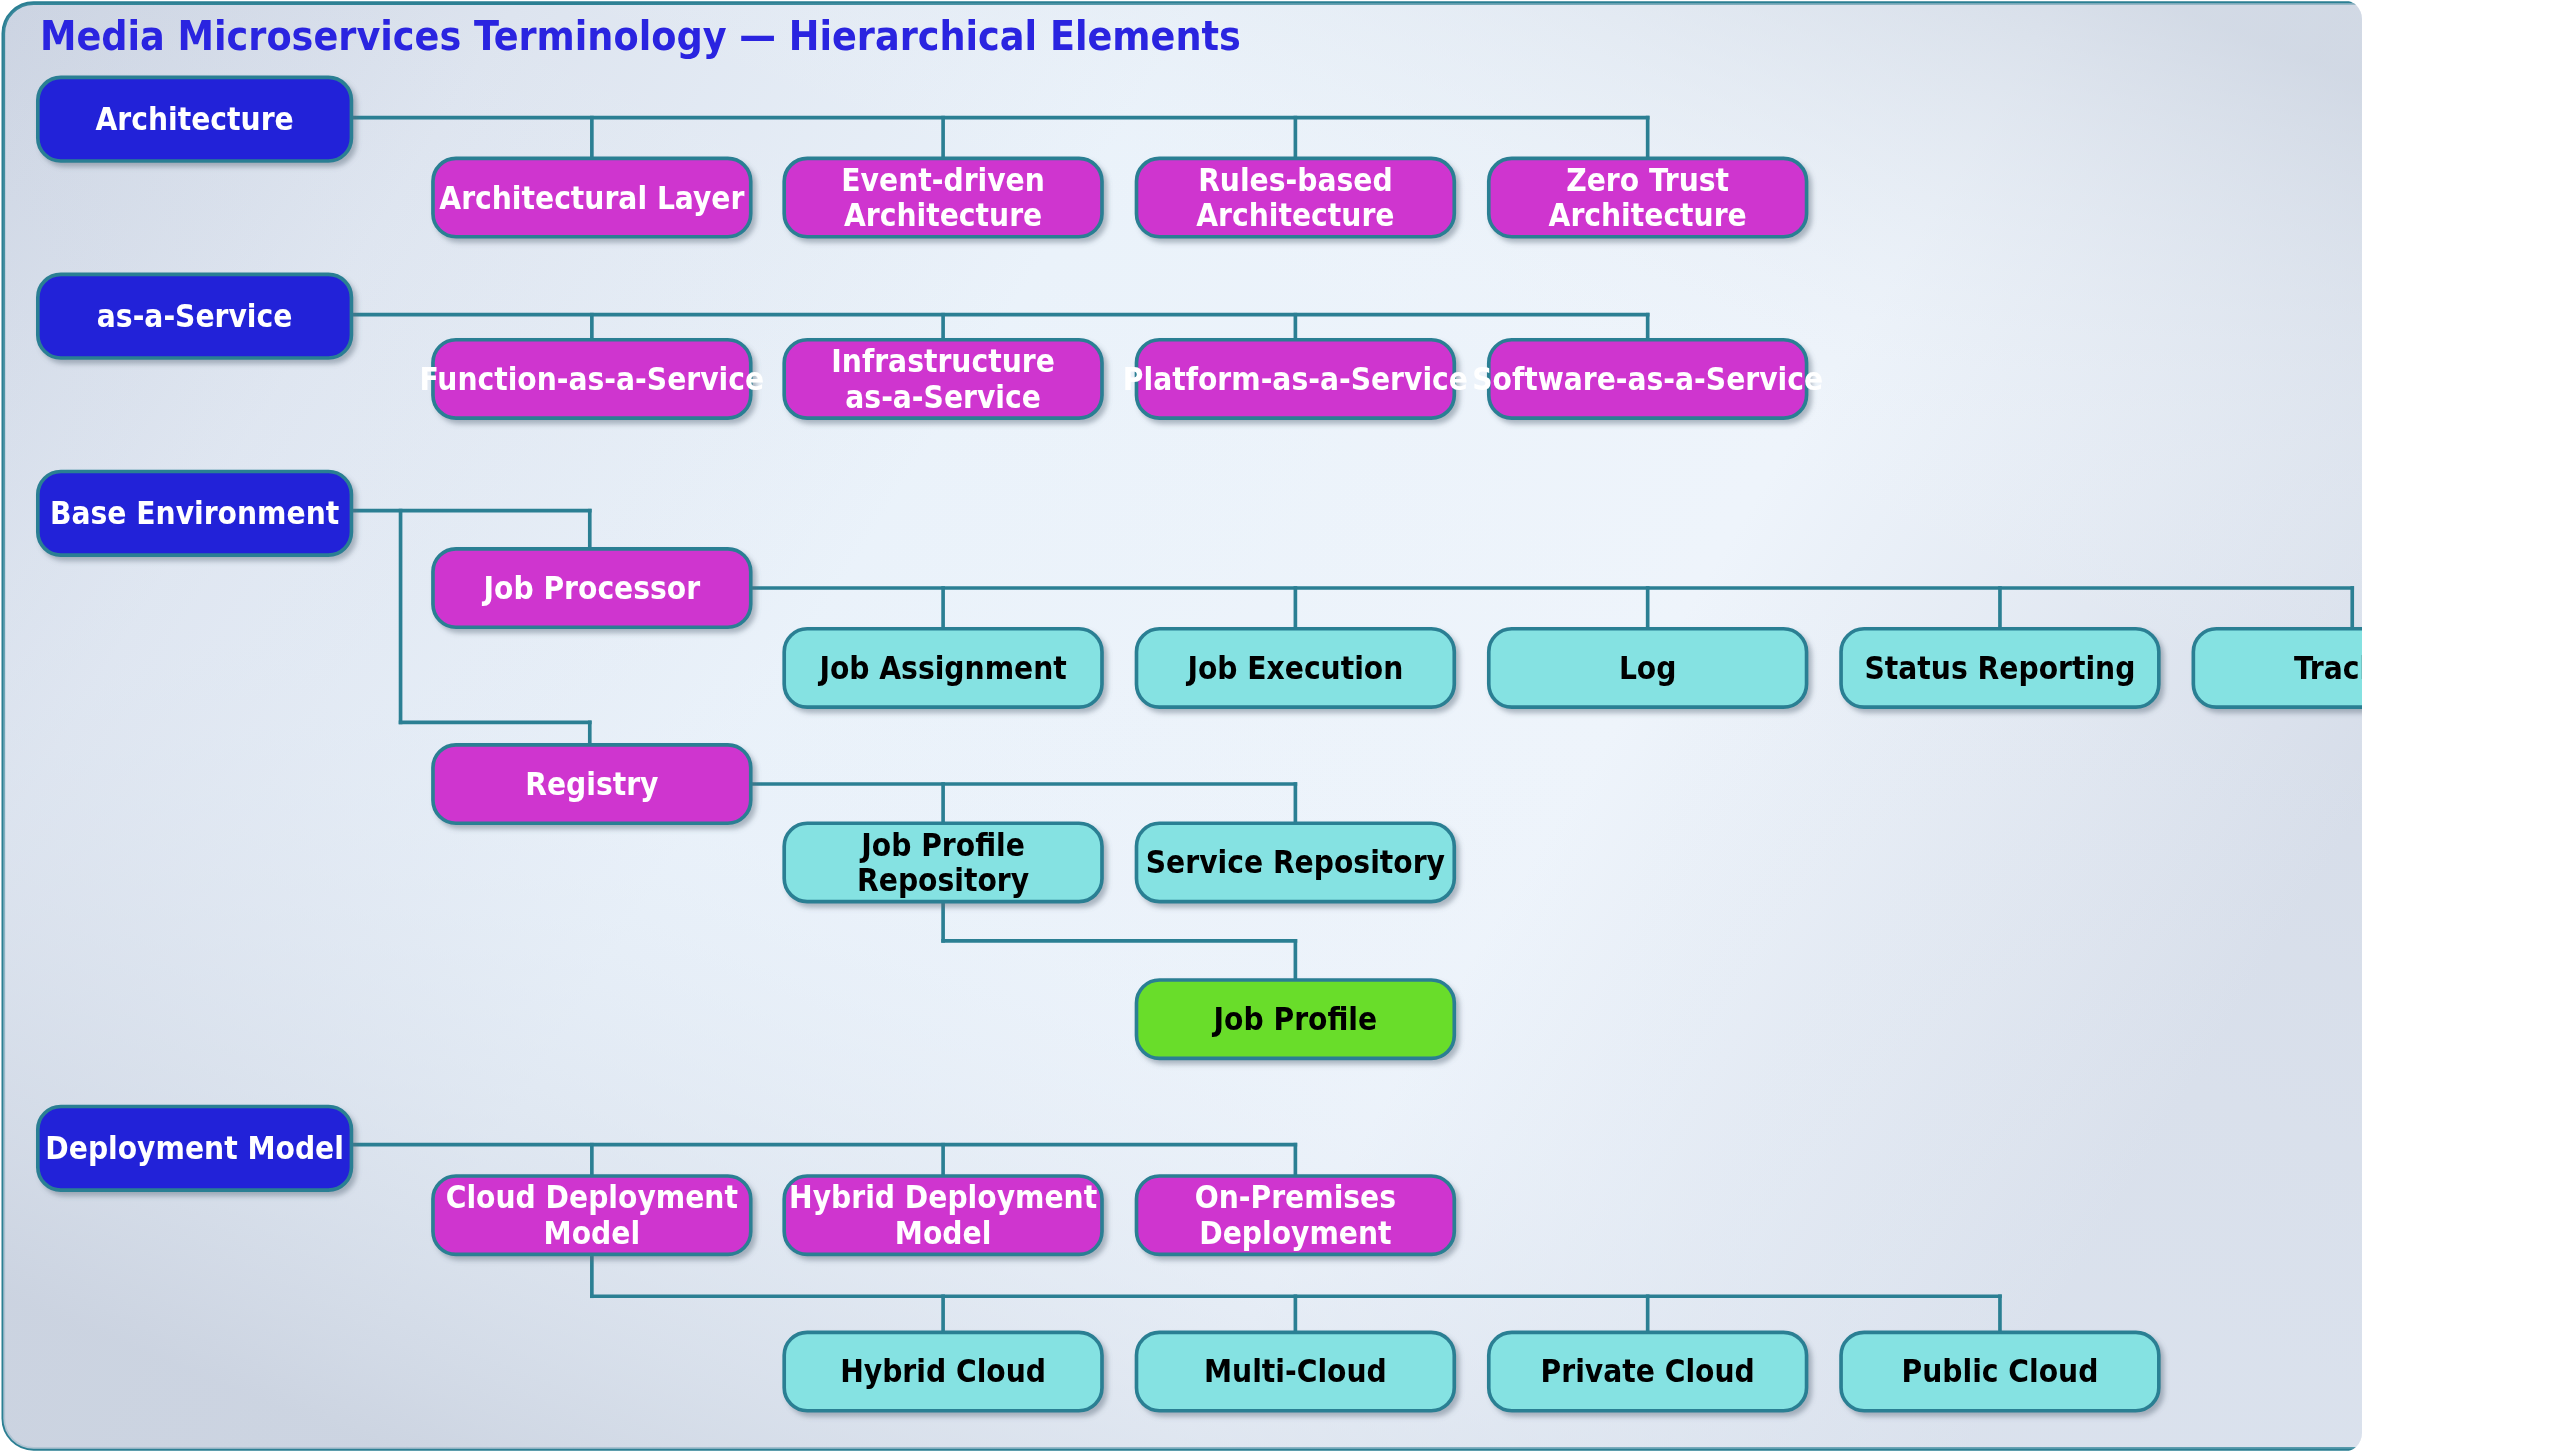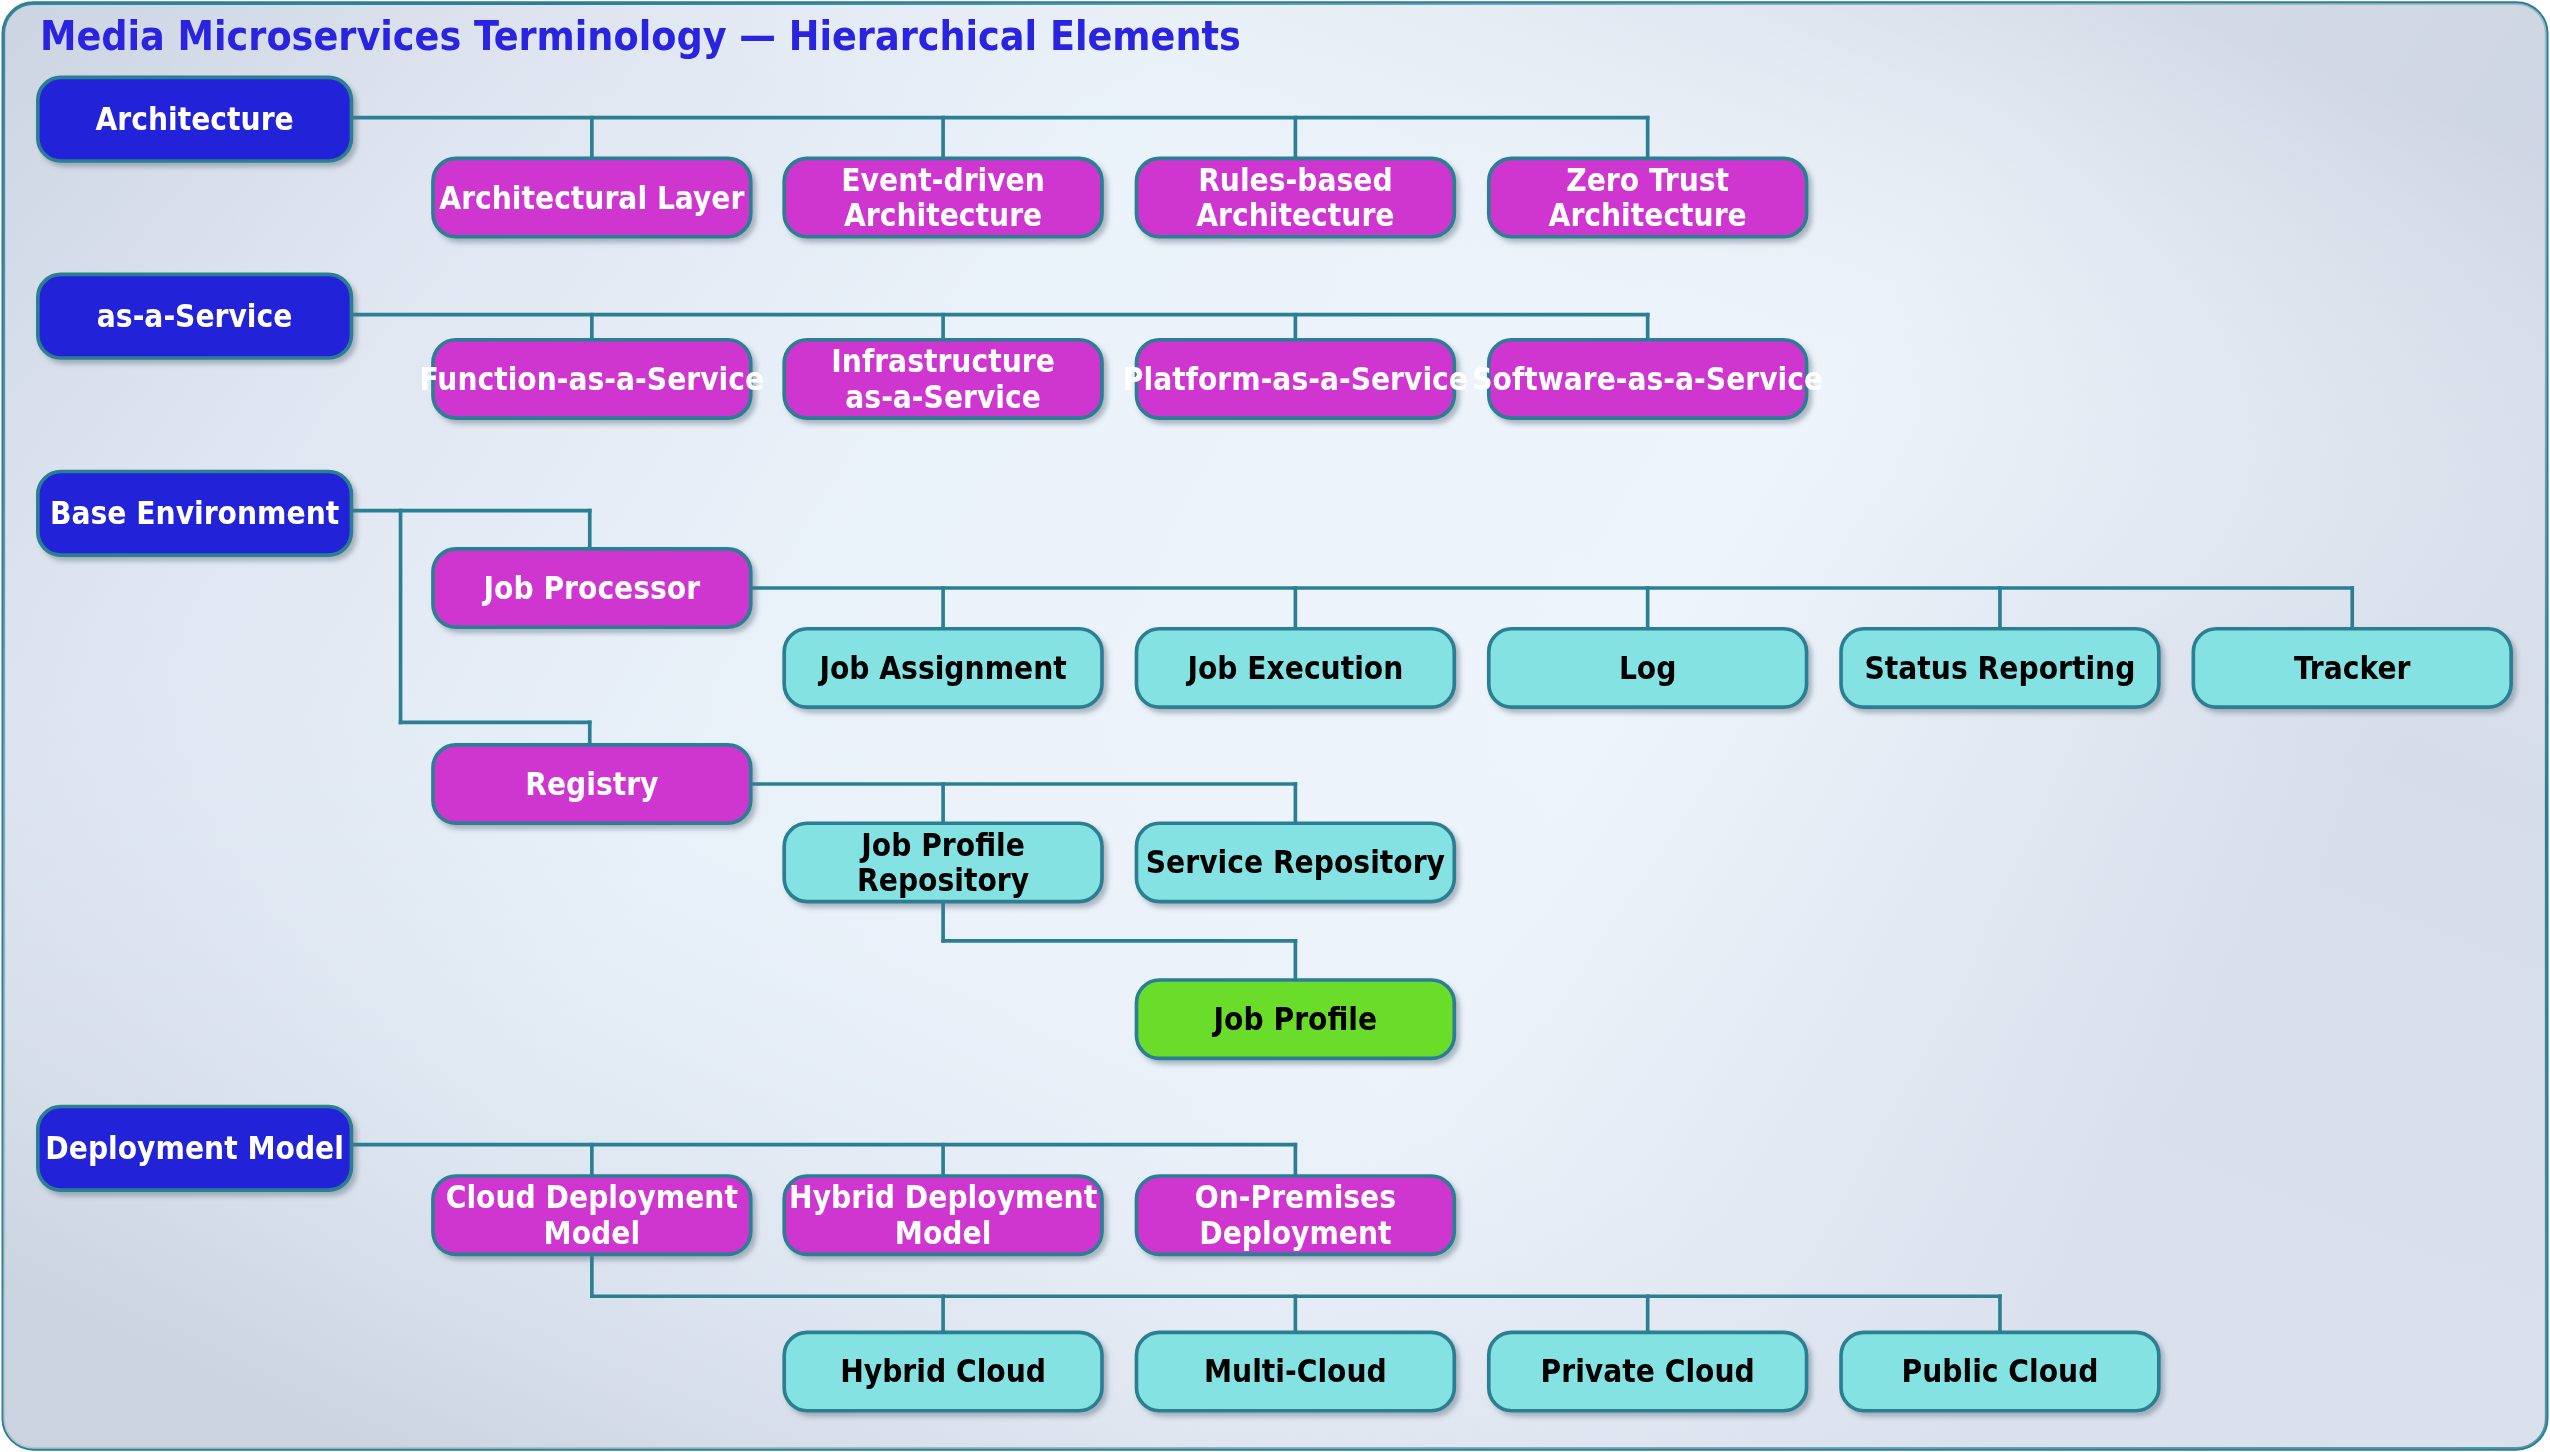--- a/index.html
+++ b/index.html
@@ -1,16 +1,16 @@
 <!DOCTYPE html>
 <html style="font-size:8.4px"><head>
 <meta charset="utf-8">
 <style>
   html,body{margin:0;padding:0;background:#ffffff;}
-  #stage{position:relative;width:2550px;height:1452px;overflow:hidden;
+  #stage{position:relative;width:2362px;height:1452px;overflow:hidden;
          font-family:"DejaVu Sans Condensed","Liberation Sans",sans-serif;border-radius:19px;}
   #stage svg{position:absolute;inset:0;width:2550px;height:1452px;display:block;}
   .ttl{font-weight:bold;}
 </style>
 </head>
 <body>
 
 <div id="stage">
   <svg viewBox="0 0 4878 2778" xmlns="http://www.w3.org/2000/svg">
     <defs>

